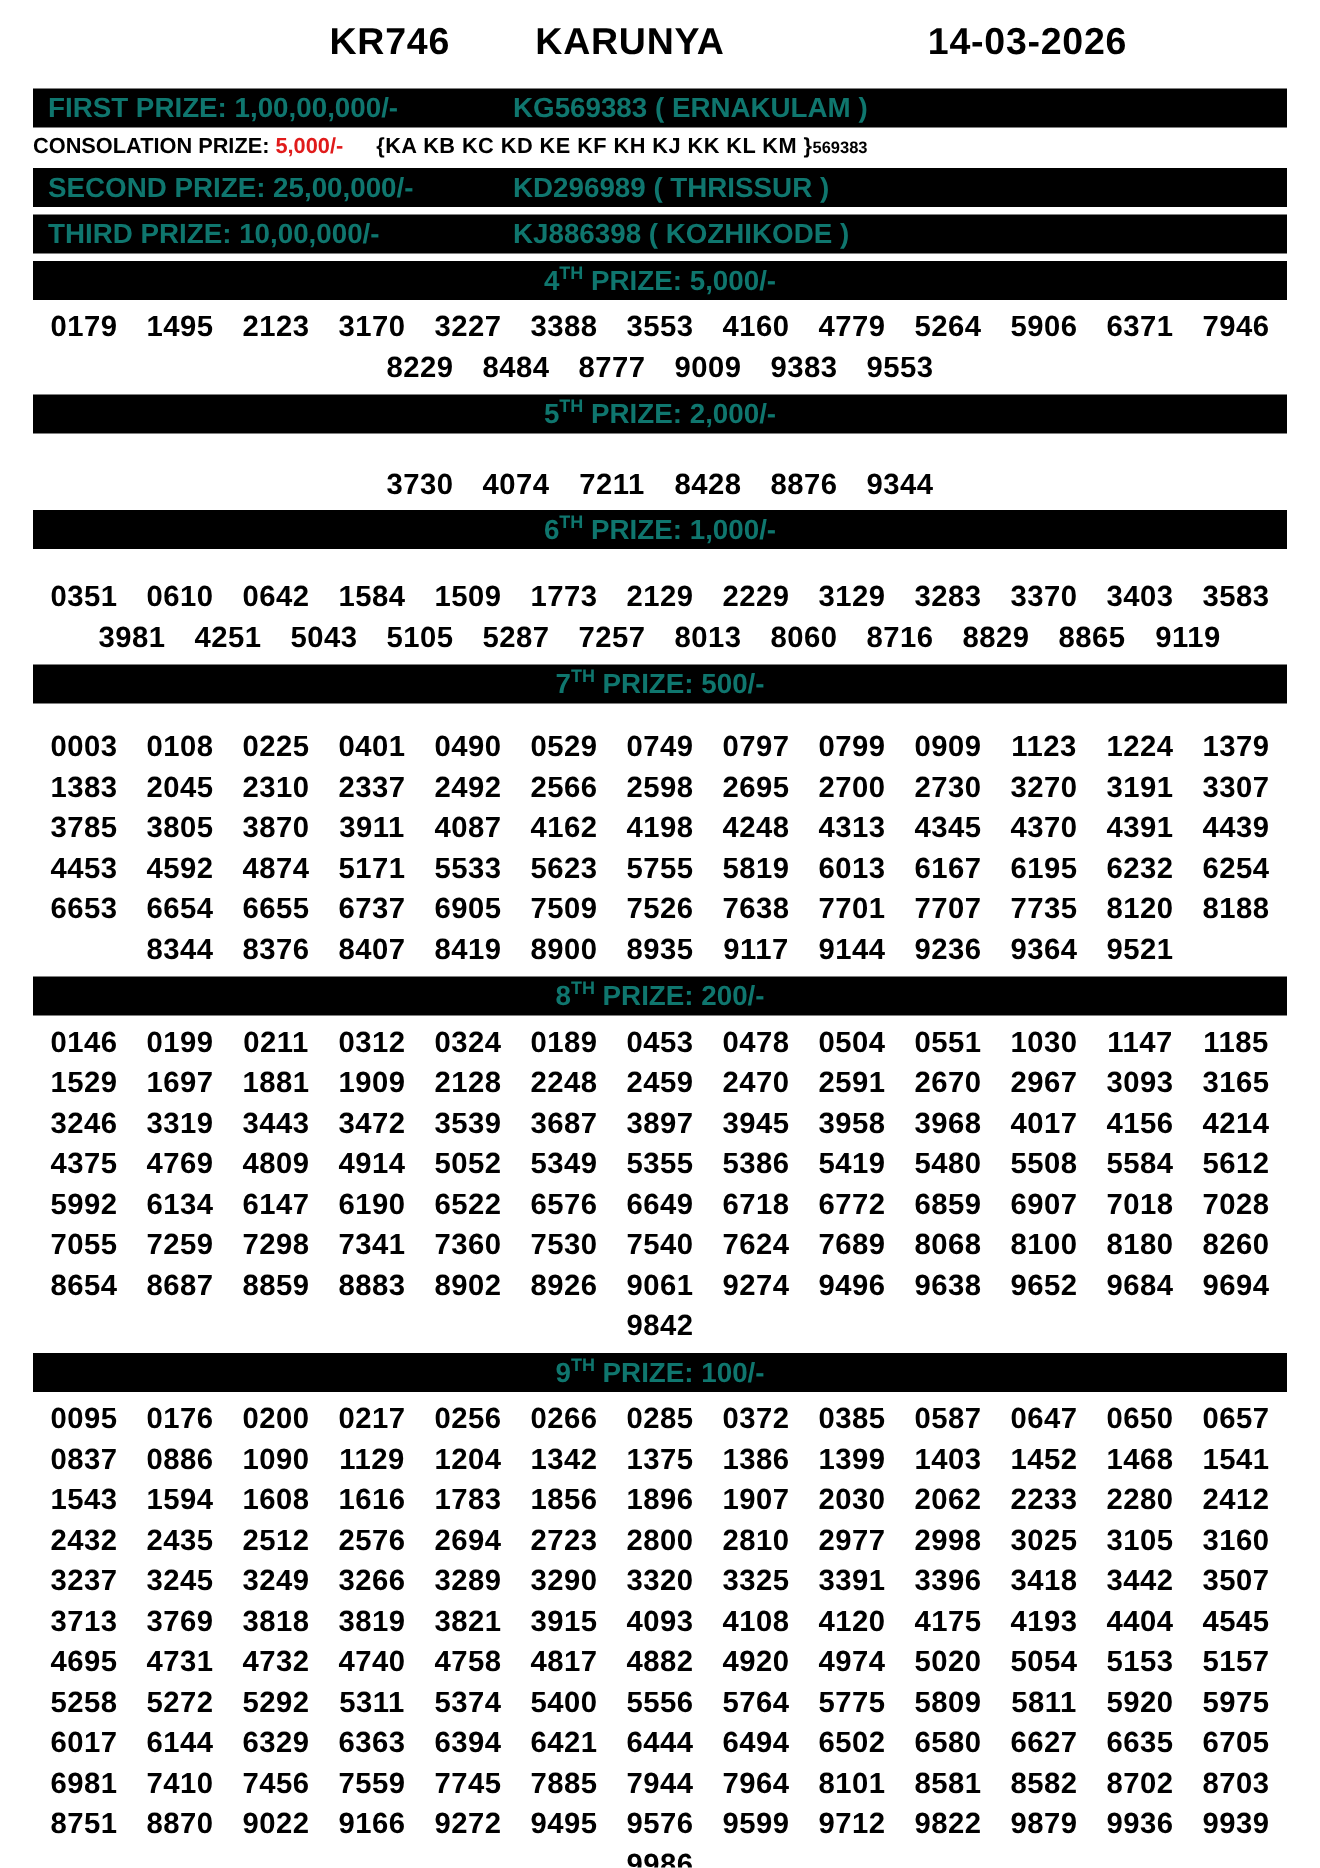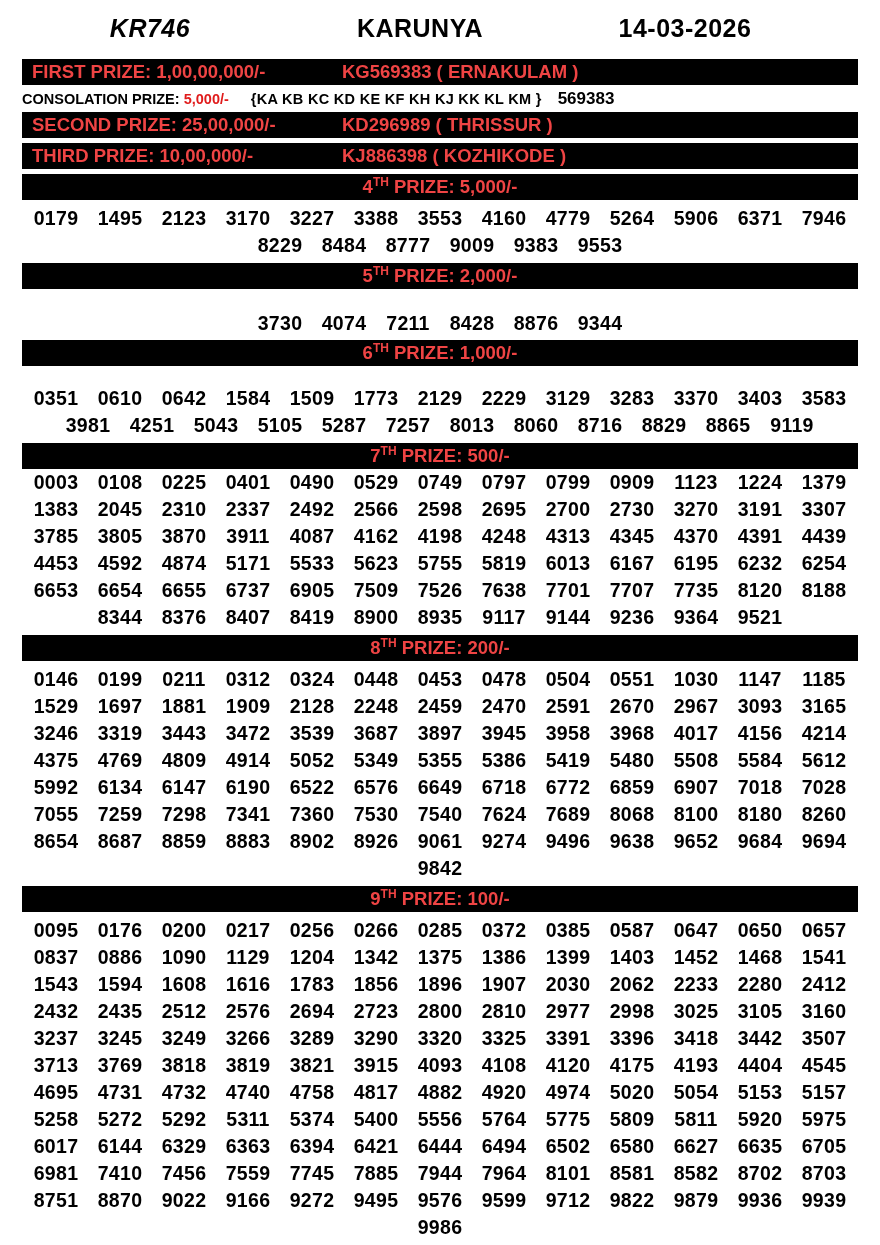--- a/index.html
+++ b/index.html
@@ -26,37 +26,36 @@
   .doc-header {
     display: flex;
     align-items: center;
     padding: 14px 0 16px 0;
     font-weight: bold;
     font-size: 25px;
     letter-spacing: 0.5px;
   }
   .hdr-code {
     width: 300px;
-    text-align: center;
-    font-style: italic;
+    text-align: right;
   }
   .hdr-name {
     width: 240px;
     text-align: center;
   }
   .hdr-date {
     width: 290px;
     text-align: center;
   }
 
   
   .bar {
     margin: 0 22px 0 22px;
     background: #000000;
-    color: #ef4444;
+    color: #0f766e;
     height: 26px;
     line-height: 26px;
     font-weight: bold;
     font-size: 18.5px;
     white-space: nowrap;
     overflow: hidden;
   }
   .bar + .bar { margin-top: 5px; }
 
   .bar.top-tier {
@@ -92,22 +91,22 @@
   }
   .consolation .cons-label { }
   .consolation .cons-amount {
     color: #e01b1b;
   }
   .consolation .cons-series {
     margin-left: 22px;
     letter-spacing: 0.3px;
   }
   .consolation .cons-number {
-    margin-left: 16px;
-    font-size: 17px;
+    margin-left: 0;
+    font-size: 11px;
   }
 
   
   .num-block {
     margin: 0 22px;
     padding: 4px 0 2px 0;
   }
   .num-row {
     display: flex;
     justify-content: center;
@@ -120,21 +119,21 @@
   .num-row .num {
     width: 64px;
     text-align: center;
     flex: none;
   }
 
   
   .num-block.g4 { padding-top: 5px; padding-bottom: 4px; }
   .num-block.g5 { padding-top: 21px; padding-bottom: 3px; }
   .num-block.g6 { padding-top: 19px; padding-bottom: 4px; }
-  .num-block.g7 { padding-top: 0; padding-bottom: 4px; }
+  .num-block.g7 { padding-top: 16px; padding-bottom: 4px; }
   .num-block.g8 { padding-top: 5px; padding-bottom: 4px; }
   .num-block.g9 { padding-top: 5px; padding-bottom: 2px; }
 
   
   .bottom-rule {
     margin: 6px 22px 0 22px;
     border-top: 3px solid #111111;
     height: 0;
   }
 </style>
@@ -343,21 +342,21 @@
   <div class="bar centered">
     <span>8</span><span class="ord">TH</span><span> PRIZE: 200/-</span>
   </div>
   <div class="num-block g8">
       <div class="num-row">
         <span class="num">0146</span>
         <span class="num">0199</span>
         <span class="num">0211</span>
         <span class="num">0312</span>
         <span class="num">0324</span>
-        <span class="num">0448</span>
+        <span class="num">0189</span>
         <span class="num">0453</span>
         <span class="num">0478</span>
         <span class="num">0504</span>
         <span class="num">0551</span>
         <span class="num">1030</span>
         <span class="num">1147</span>
         <span class="num">1185</span>
       </div>
       <div class="num-row">
         <span class="num">1529</span>

